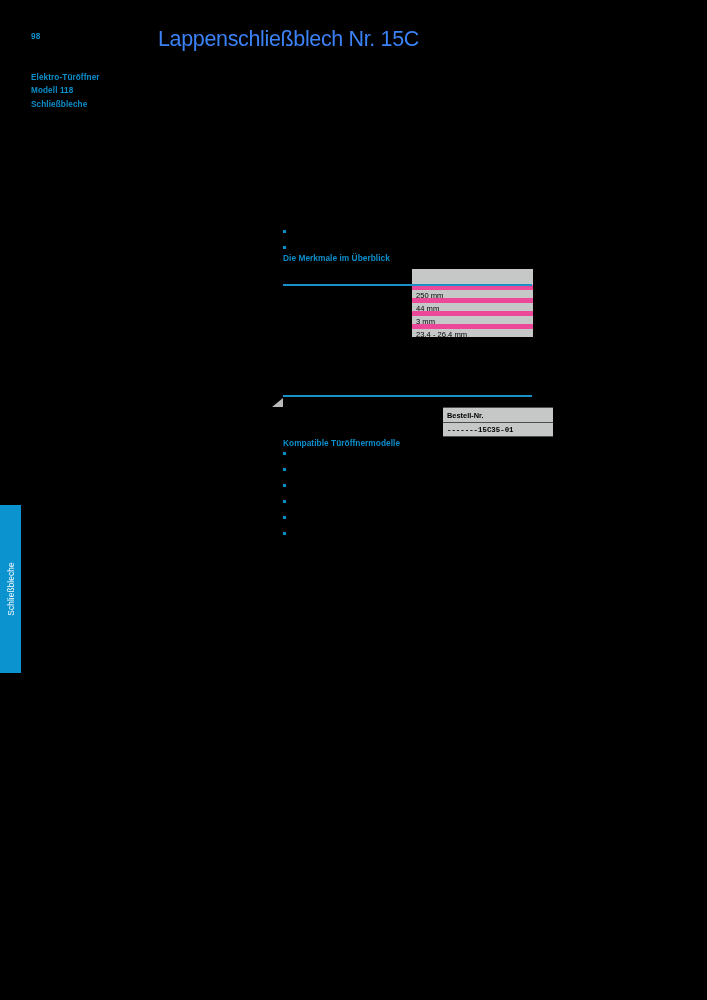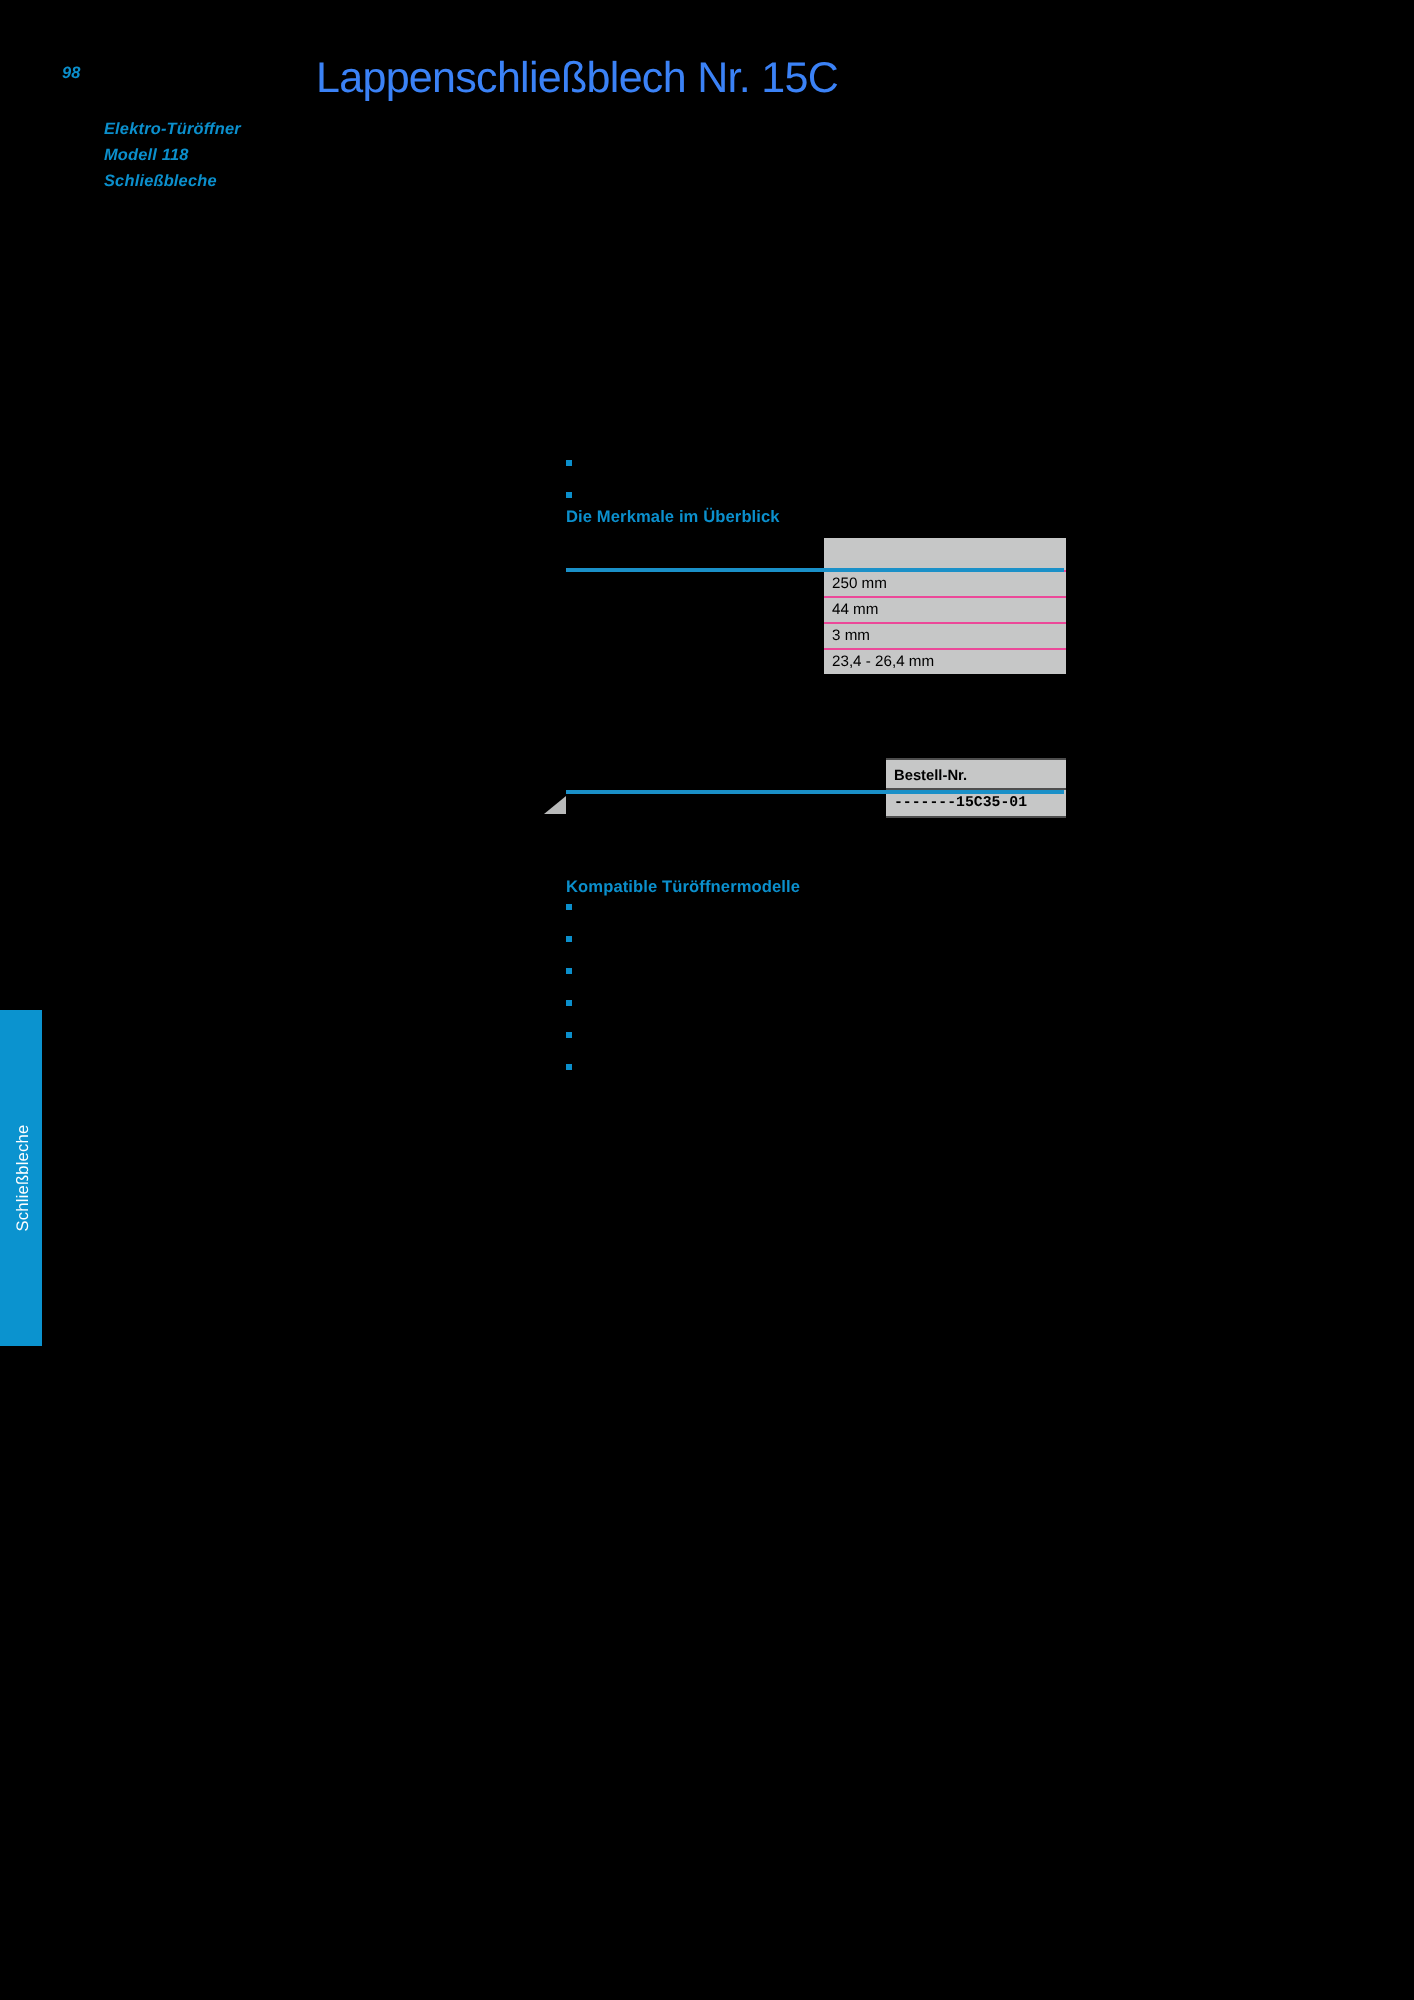--- a/index.html
+++ b/index.html
@@ -23,28 +23,27 @@
     background: #000000;
   }
 
   
   .header-meta {
     position: absolute;
     left: 31px;
     top: 30px;
     width: 120px;
     display: flex;
-    flex-direction: row;
+    flex-direction: column;
     align-items: flex-start;
     color: #0b8fcc;
     font-size: 8.2px;
     font-weight: bold;
     line-height: 13.2px;
     letter-spacing: 0.1px;
-    font-style: italic;
   }
   .page-number {
     width: 21px;
     flex: none;
   }
   .header-meta-lines {
     display: block;
     margin-top: 28px;
   }
   .header-meta-lines span { display: block; white-space: nowrap; }
@@ -117,21 +116,21 @@
     line-height: 13.1px;
     padding-left: 1px;
     color: #000000;
     white-space: nowrap;
     overflow: hidden;
   }
   .spec-value {
     width: 121px;
     flex: none;
     background: #c6c7c7;
-    border-top: 1px solid #ec4899;
+    border-top: 5px solid #ec4899;
     line-height: 12.1px;
     padding-left: 4px;
     box-sizing: border-box;
     color: #000000;
     white-space: nowrap;
     overflow: hidden;
   }
   .spec-row.header-row .spec-value {
     border-top: none;
     line-height: 15.5px;
@@ -143,23 +142,24 @@
   
   .blue-rule {
     position: absolute;
     height: 1.6px;
     background: #1a90c8;
   }
 
   
   .order-table {
     position: absolute;
-    width: 90px;
+    width: 110px;
     font-size: 7.4px;
     color: #000000;
+    margin-top: 28px;
   }
   .order-row {
     height: 15px;
     background: #c6c7c7;
     line-height: 15px;
     padding-left: 4px;
     box-sizing: border-box;
     white-space: nowrap;
     overflow: hidden;
   }

